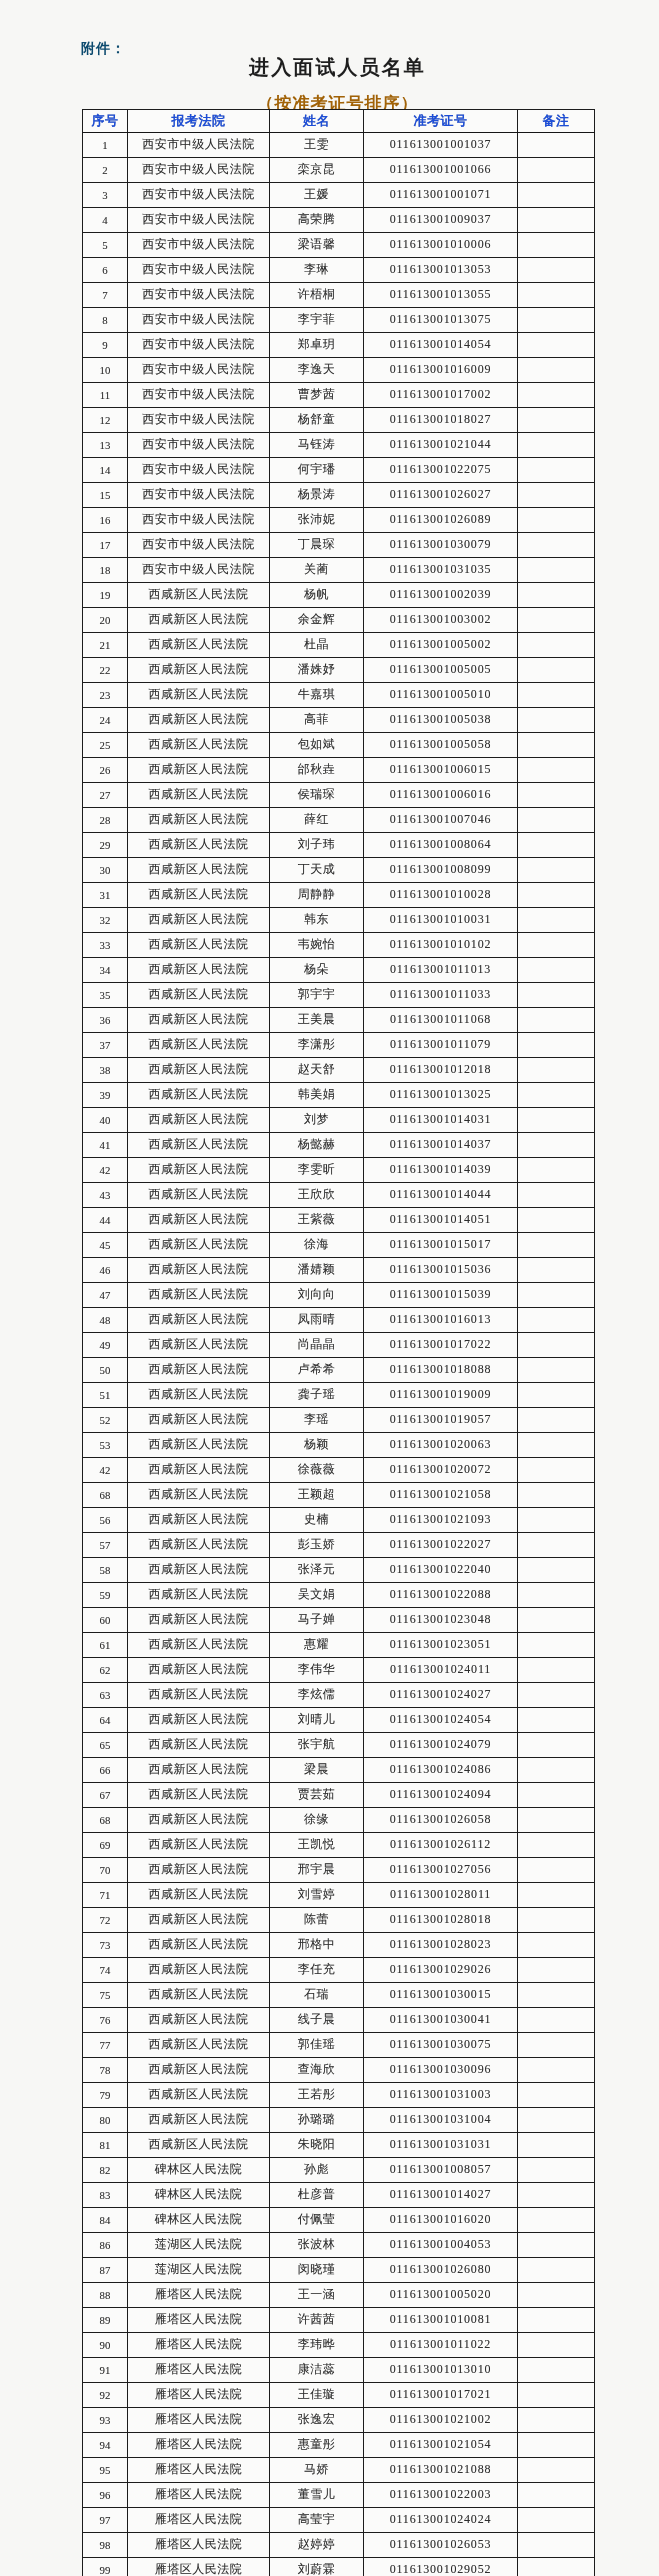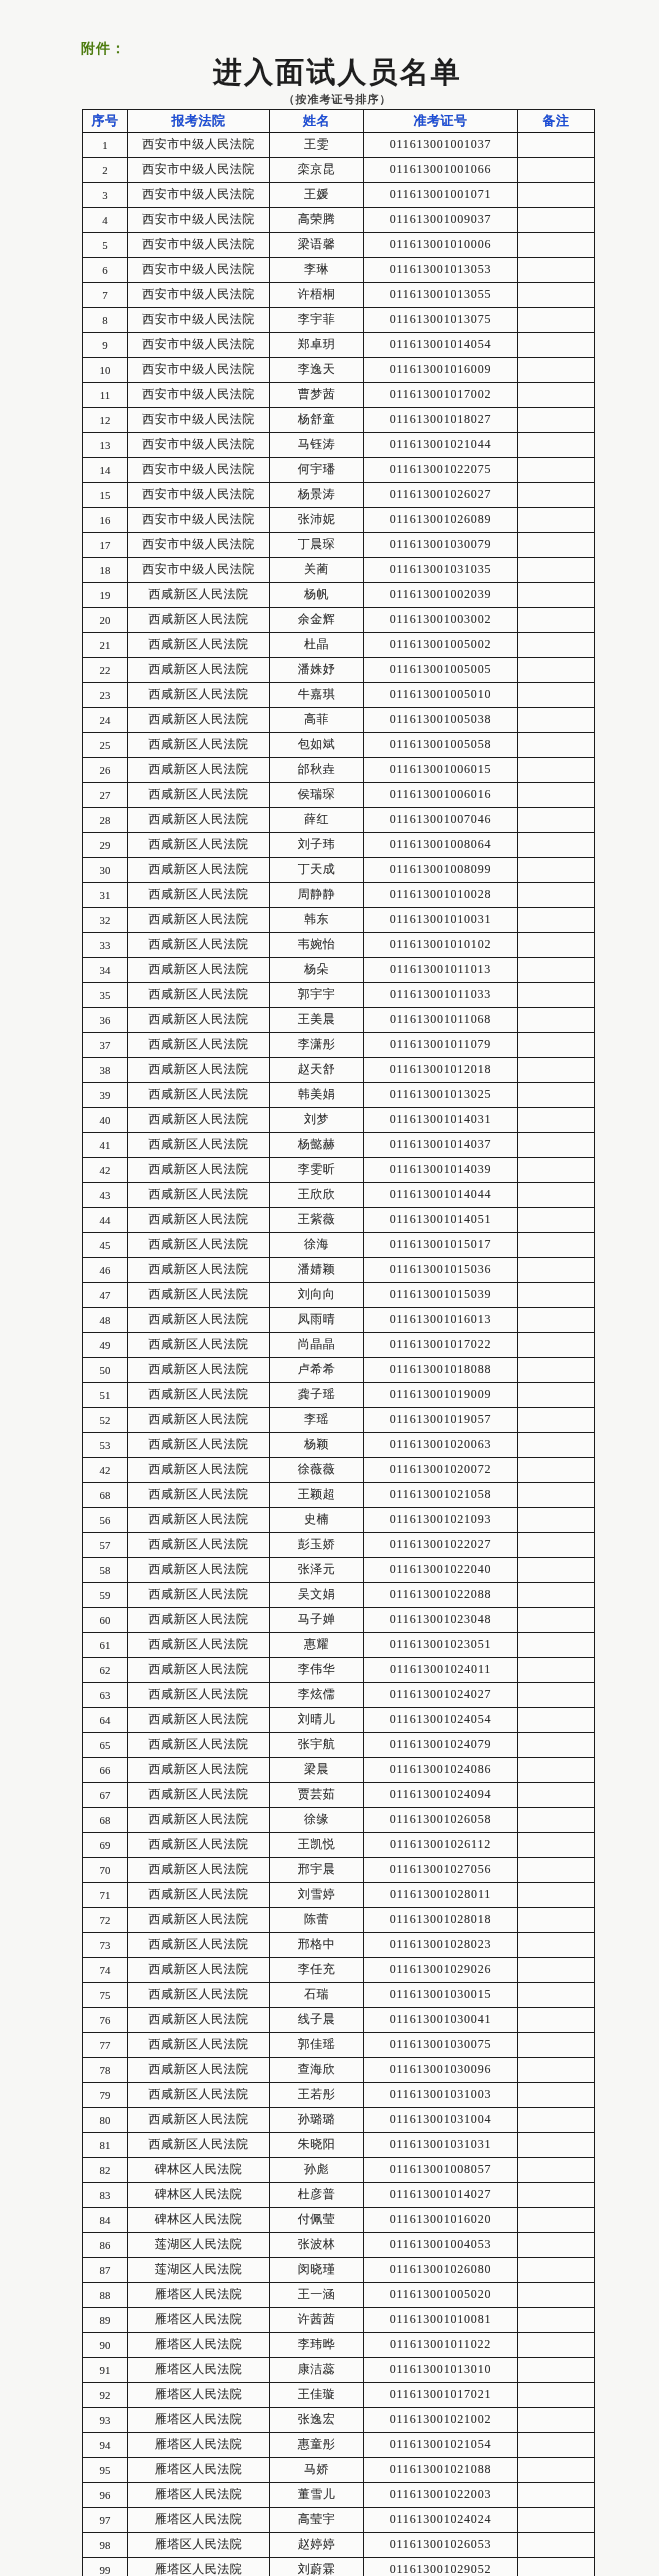--- a/index.html
+++ b/index.html
@@ -15,42 +15,42 @@
     background: #f7f7f5;
     color: #2d2d2d;
     overflow: hidden;
   }
   .attachment {
     position: absolute;
     left: 81px;
     top: 40px;
     font-size: 14px;
     font-weight: bold;
-    color: #4d7c0f;
+    color: #0c4a6e;
     letter-spacing: 1px;
   }
   .title-wrap {
     position: absolute;
     left: 82px;
     top: 56px;
     width: 511px;
     text-align: center;
   }
   .doc-title {
-    font-size: 29px;
+    font-size: 20px;
     font-weight: bold;
     color: #1e1e1e;
     letter-spacing: 2.1px;
     line-height: 1.15;
   }
   .doc-subtitle {
-    margin-top: 3px;
-    font-size: 11px;
+    margin-top: 13px;
+    font-size: 17px;
     font-weight: bold;
-    color: #404040;
+    color: #a16207;
     letter-spacing: 1px;
   }
   table.roster {
     position: absolute;
     left: 82px;
     top: 109px;
     width: 511px;
     border-collapse: collapse;
     table-layout: fixed;
     background: #fbfbfa;

